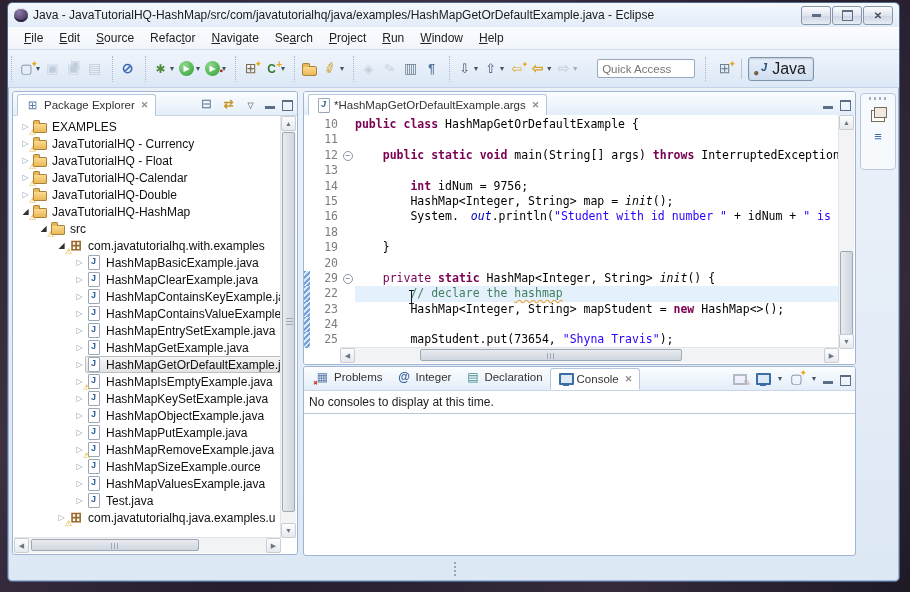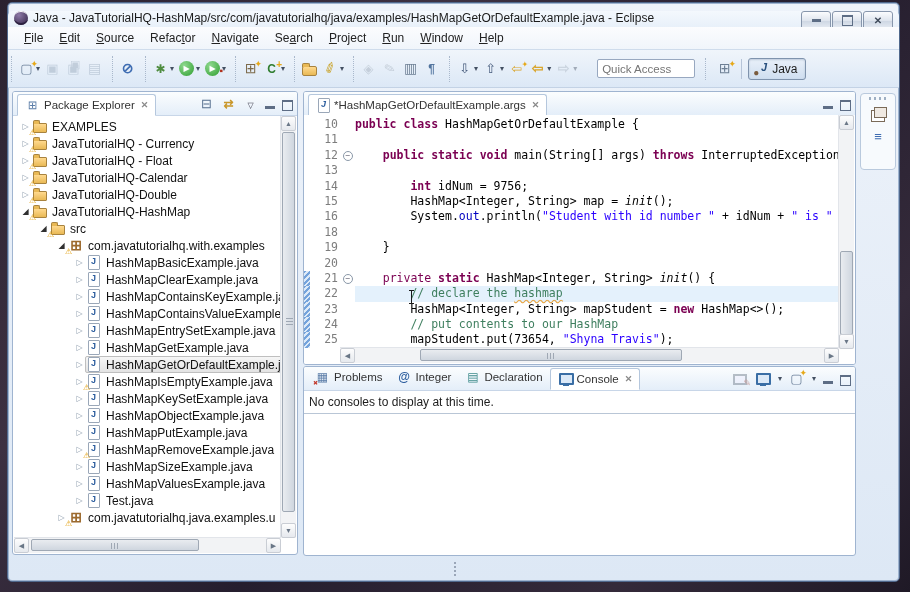--- a/index.html
+++ b/index.html
@@ -3,21 +3,21 @@
 <meta charset="utf-8">
 <style>
   html,body{margin:0;padding:0;width:910px;height:592px;overflow:hidden;
     font-family:"Liberation Sans",sans-serif;}
   body{background:
     linear-gradient(135deg,#2b2230 0%,#3d3142 30%,#251e2e 55%,#342a3a 80%,#1f1926 100%);}
   
   .win{position:absolute;left:7px;top:2px;width:891px;height:578px;
     background:linear-gradient(#eef3fa,#dde8f5);
     border:1px solid #50688c;border-radius:5px;box-shadow:0 0 0 1px #9fb4d0 inset;}
-  .titlebar{position:absolute;left:0;top:8px;right:0;height:24px;display:flex;align-items:flex-start;
+  .titlebar{position:absolute;left:0;top:0;right:0;height:24px;display:flex;align-items:center;
     padding:0 6px;border-radius:5px 5px 0 0;
     background:linear-gradient(#f4f8fd,#e2ecf8);}
   .eclipse-ball{width:14px;height:14px;border-radius:50%;margin-right:5px;flex:0 0 auto;
     background:radial-gradient(circle at 35% 30%,#8e7aa8,#4a3b60 70%);
     box-shadow:0 2px 0 -1px #fff inset,0 -3px 0 -1px #2c2140 inset;}
   .title-text{font-size:12px;color:#1b1b1b;white-space:nowrap;overflow:hidden;}
   .winbtns{margin-left:auto;display:flex;gap:1px;}
   .wb{width:28px;height:17px;border:1px solid #8796ac;border-radius:3px;
     background:linear-gradient(#fbfcfe,#dfe5ee 50%,#cdd6e3 51%,#e8edf4);
     display:flex;align-items:center;justify-content:center;font-size:10px;color:#3f4a5a;}
@@ -71,21 +71,21 @@
   .ic-last-edit-location::after{content:'✦';color:#e6a817;position:absolute;top:-4px;right:-3px;font-size:8px;}
   .ic-back::before{content:'⇦';color:#d9a62e;font-weight:bold;font-size:14px;}
   .ic-forward::before{content:'⇨';color:#a7b2bf;font-weight:bold;font-size:14px;}
   .qa-wrap{margin-left:14px;}
   .qa{width:88px;height:17px;border:1px solid #98a8c0;border-radius:2px;font-size:11.5px;
     padding:0 4px;font-family:"Liberation Sans",sans-serif;color:#333;}
   .persp{display:flex;align-items:center;margin-left:10px;padding-left:8px;border-left:1px dotted #a9b8cc;}
   .ic-open-perspective::before{content:'⊞';color:#6d7f94;font-size:14px;}
   .persp-sep{width:1px;height:20px;background:#b6c4d8;margin:0 6px;}
   .persp-btn{display:flex;align-items:center;gap:3px;padding:2px 7px 2px 4px;
-    border:1px solid #7f93ad;border-radius:3px;font-size:12px;color:#1c1c1c;
+    border:1px solid #7f93ad;border-radius:3px;font-size:16px;color:#1c1c1c;
     background:linear-gradient(#e9f0f9,#cfdef0);box-shadow:0 1px 2px rgba(60,90,130,.25) inset;}
   .ic-java-perspective{width:16px;height:16px;position:relative;}
   .ic-java-perspective::before{content:'●';color:#7a5c3e;position:absolute;left:0;bottom:-1px;font-size:10px;}
   .ic-java-perspective::after{content:'J';color:#29507d;font-weight:bold;font-size:11px;position:absolute;right:2px;top:0;}
   
   .panel{position:absolute;background:#fff;border:1px solid #9fb4d0;border-radius:3px;overflow:hidden;}
   .phead{position:absolute;left:0;top:0;right:0;height:23px;
     background:linear-gradient(#fbfdfe,#e4eef9);border-bottom:1px solid #c8d6e8;
     display:flex;align-items:center;padding:0 4px;}
   .vtab{display:inline-flex;align-items:center;gap:4px;font-size:11.5px;color:#333;
@@ -487,21 +487,21 @@
             <span class="tico t-jfile warn">
               <span class="badge">⚠</span>
             </span>
             <span>HashMapRemoveExample.java</span>
           </span>
         </div>
         <div class="trow" style="padding-left: 60px;">
           <span class="arr">▷</span>
           <span class="nbox">
             <span class="tico t-jfile"></span>
-            <span>HashMapSizeExample.java</span>
+            <span>HashMapSizeExample.ource</span>
           </span>
         </div>
         <div class="trow" style="padding-left: 60px;">
           <span class="arr">▷</span>
           <span class="nbox">
             <span class="tico t-jfile"></span>
             <span>HashMapValuesExample.java</span>
           </span>
         </div>
         <div class="trow" style="padding-left: 60px;">
@@ -580,21 +580,21 @@
           <div class="cl">
             <span class="gd"></span>
             <span class="gl">15</span>
             <span class="gf"></span>
             <span class="ct"><span>        HashMap&lt;Integer, String&gt; map = </span><span style="font-style: italic;">init</span><span>();</span></span>
           </div>
           <div class="cl">
             <span class="gd"></span>
             <span class="gl">16</span>
             <span class="gf"></span>
-            <span class="ct"><span>        System.</span><span style="color: rgb(0, 0, 192); ">out</span><span>.println(</span><span style="color: rgb(42, 0, 255);">"Student with id number "</span><span> + idNum + </span><span style="color: rgb(42, 0, 255);">" is "</span></span>
+            <span class="ct"><span>        System.</span><span style="color: rgb(0, 0, 192); font-style: italic; margin-left: 12px;">out</span><span>.println(</span><span style="color: rgb(42, 0, 255);">"Student with id number "</span><span> + idNum + </span><span style="color: rgb(42, 0, 255);">" is "</span></span>
           </div>
           <div class="cl">
             <span class="gd"></span>
             <span class="gl">18</span>
             <span class="gf"></span>
             <span class="ct"></span>
           </div>
           <div class="cl">
             <span class="gd"></span>
             <span class="gl">19</span>
@@ -602,41 +602,41 @@
             <span class="ct"><span>    }</span></span>
           </div>
           <div class="cl">
             <span class="gd"></span>
             <span class="gl">20</span>
             <span class="gf"></span>
             <span class="ct"></span>
           </div>
           <div class="cl">
             <span class="gd on"></span>
-            <span class="gl">21</span>
+            <span class="gl">29</span>
             <span class="gf has"></span>
             <span class="ct"><span>    </span><span style="color: rgb(123, 0, 82); font-weight: normal;">private</span><span> </span><span style="color: rgb(123, 0, 82); font-weight: bold;">static</span><span> HashMap&lt;Integer, String&gt; </span><span style="font-style: italic;">init</span><span>() {</span></span>
           </div>
           <div class="cl cur">
             <span class="gd on"></span>
             <span class="gl">22</span>
             <span class="gf"></span>
             <span class="ct"><span>        </span><span style="color: rgb(63, 127, 95);">// declare the </span><span class="wavy" style="color: rgb(63, 127, 95);">hashmap</span></span>
           </div>
           <div class="cl">
             <span class="gd on"></span>
             <span class="gl">23</span>
             <span class="gf"></span>
             <span class="ct"><span>        HashMap&lt;Integer, String&gt; mapStudent = </span><span style="color: rgb(123, 0, 82); font-weight: bold;">new</span><span> HashMap&lt;&gt;();</span></span>
           </div>
           <div class="cl">
             <span class="gd on"></span>
             <span class="gl">24</span>
             <span class="gf"></span>
-            <span class="ct"><span>        </span><span style="color: rgb(63, 127, 95);">// put contents to our HashMap</span></span>
+            <span class="ct"><span>        </span></span>
           </div>
           <div class="cl">
             <span class="gd on"></span>
             <span class="gl">25</span>
             <span class="gf"></span>
             <span class="ct"><span>        mapStudent.put(73654, </span><span style="color: rgb(42, 0, 255);">"Shyna Travis"</span><span>);</span></span>
           </div>
         </div>
       <div class="ibeam"></div>
       <div class="vsb" style="top:0;bottom:15px;">

